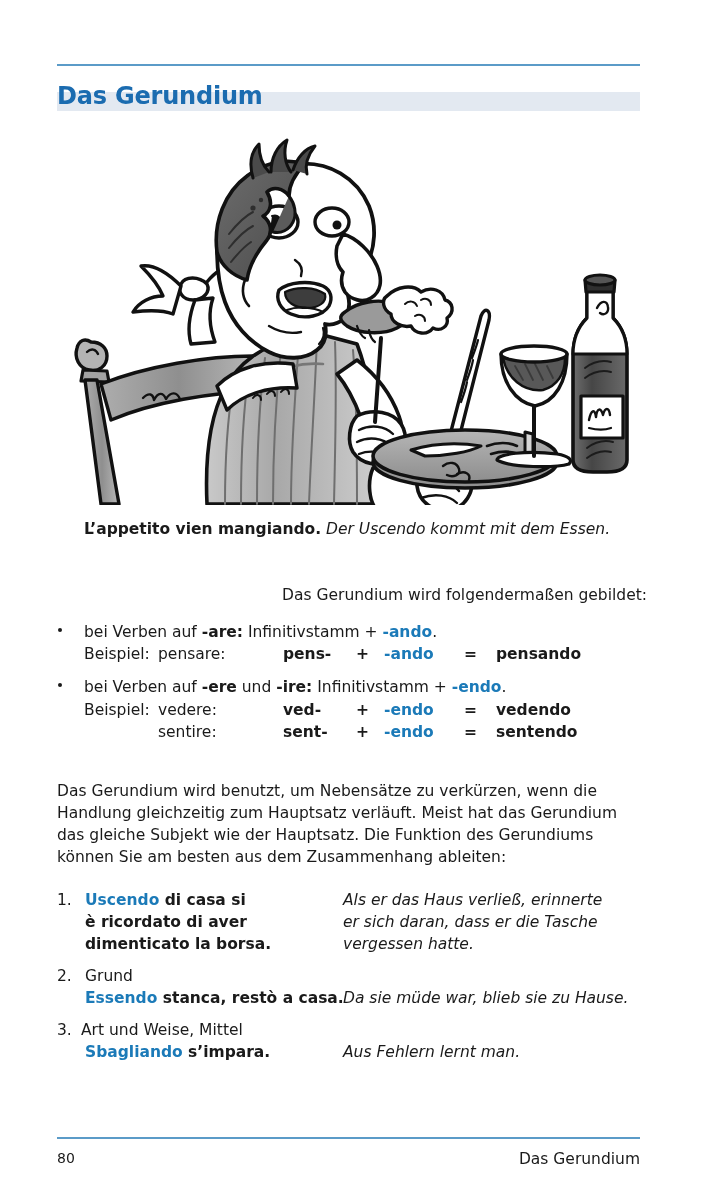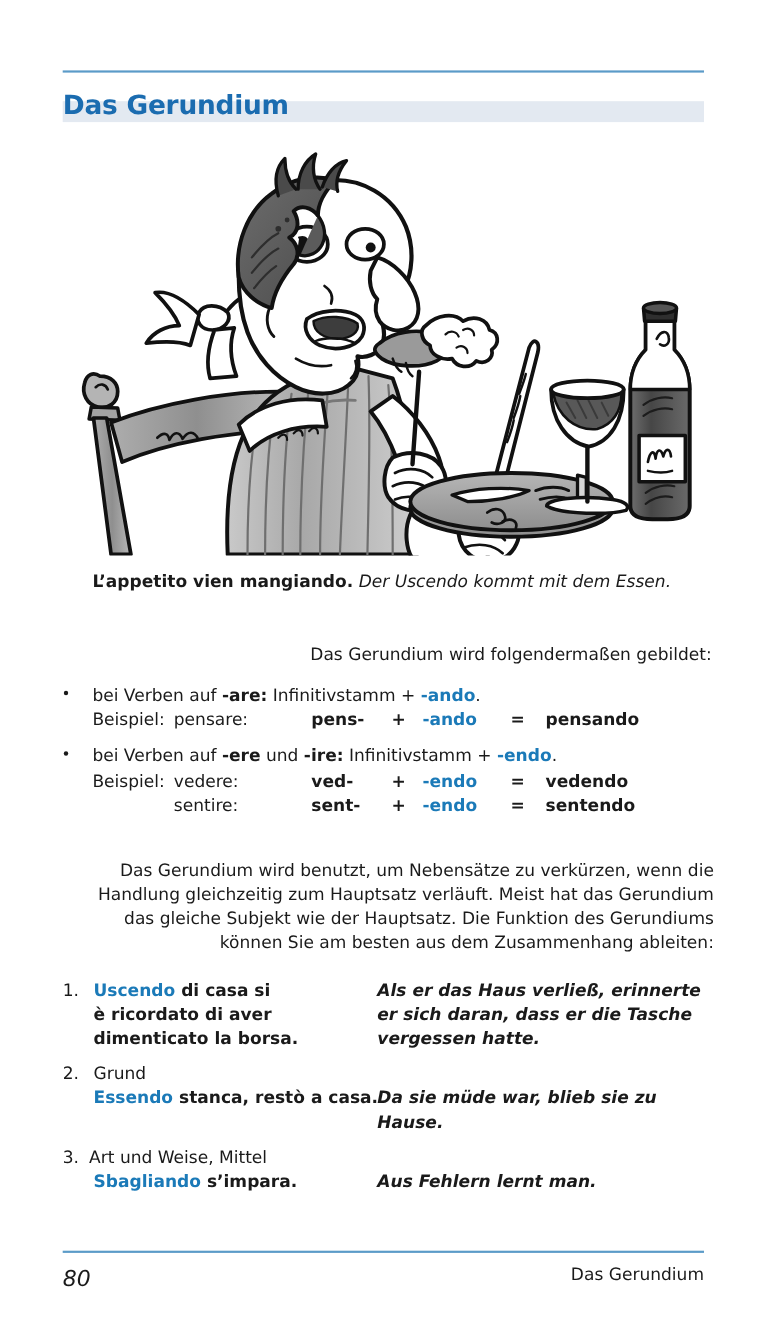--- a/index.html
+++ b/index.html
@@ -127,21 +127,20 @@
   .c-eq     { left: 380px; font-weight: bold; }
   .c-result { left: 412px; font-weight: bold; }
 
   .para {
     position: absolute;
     left: 57px;
     top: 780px;
     width: 592px;
     font-size: 15.5px;
     line-height: 1.42;
-    text-align: right;
   }
 
   
   .numlist {
     position: absolute;
     left: 57px;
     top: 889px;
     width: 600px;
     font-size: 15.5px;
   }
@@ -171,39 +170,38 @@
     vertical-align: top;
     font-weight: bold;
     white-space: nowrap;
   }
   .ex-left .blueb { font-weight: bold; }
   .ex-right {
     display: inline-block;
     width: 300px;
     vertical-align: top;
     font-style: italic;
-    font-weight: bold;
+    font-weight: normal;
   }
   .ex-left-lines { white-space: normal; }
 
   
   .bottom-rule {
     position: absolute;
     left: 57px;
     top: 1137px;
     width: 583px;
     height: 2px;
     background: #5b9bc8;
   }
   .footer-left {
     position: absolute;
     left: 57px;
     top: 1150px;
-    font-size: 20px;
-    font-style: italic;
+    font-size: 14px;
   }
   .footer-right {
     position: absolute;
     right: 72px;
     top: 1150px;
     font-size: 15.5px;
   }
 </style>
 </head>
 <body>

